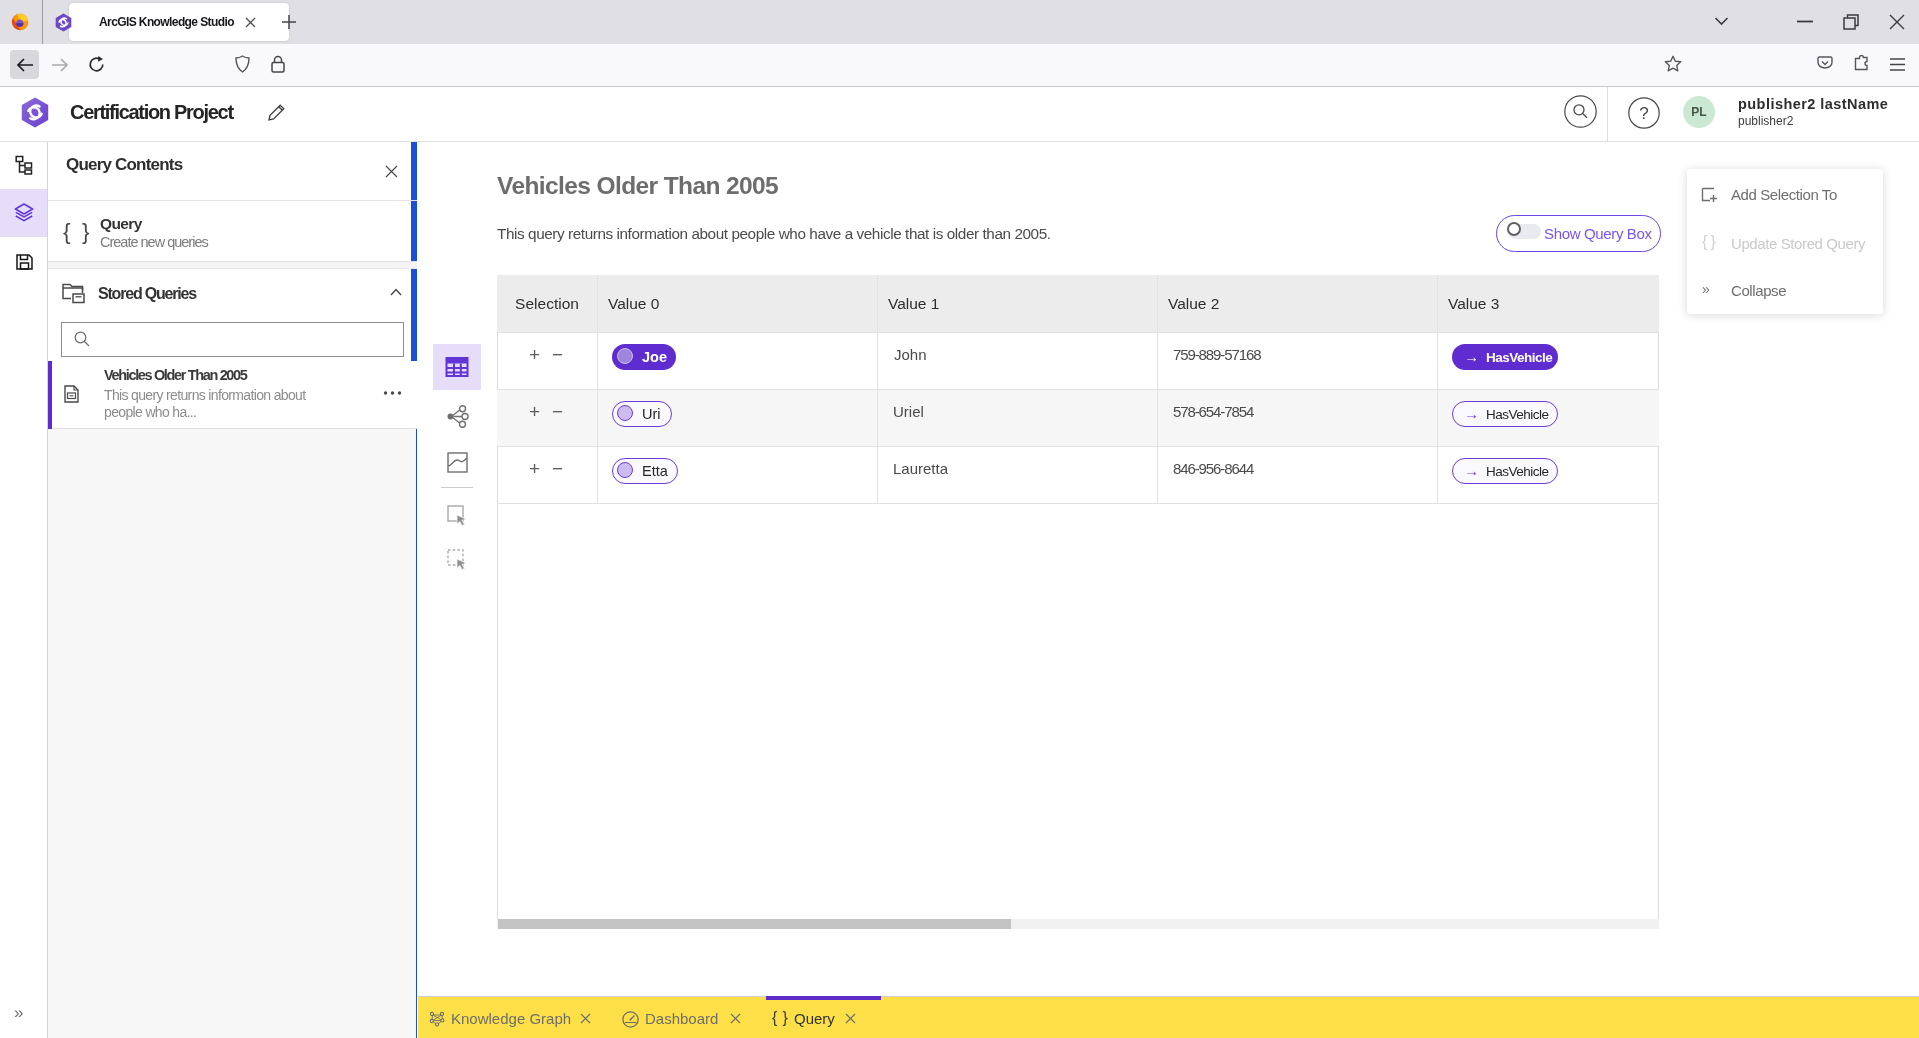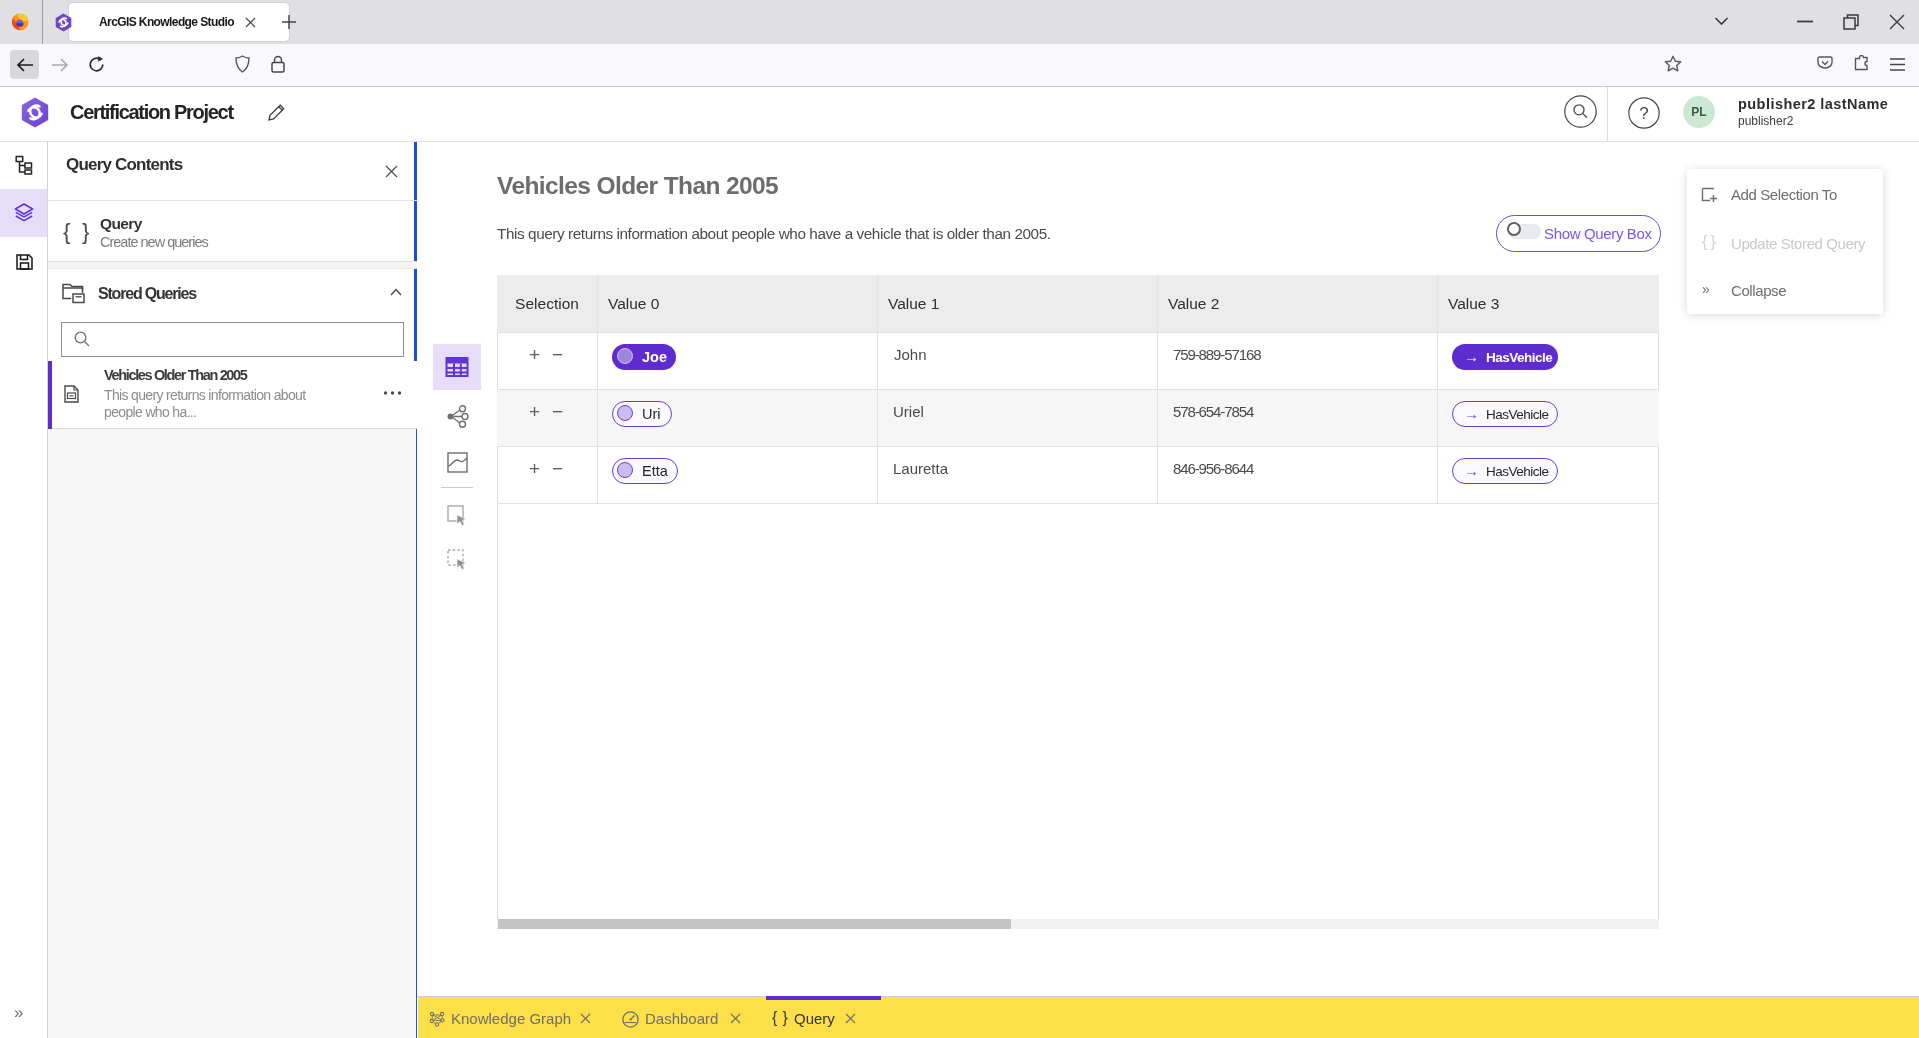--- a/index.html
+++ b/index.html
@@ -25,21 +25,21 @@
   #hdrdivider { position:absolute; left:1607px; top:0px; width:1px; height:54px; background:#dedede; }
   .username1 { position:absolute; left:1738px; top:9px; font-size:14.5px; font-weight:700; color:#2e2e2e; letter-spacing:0.45px; }
   .username2 { position:absolute; left:1738px; top:27px; font-size:12px; color:#3c3c3c; }
   #avatar { position:absolute; left:1683px; top:96px; width:32px; height:32px; border-radius:50%; background:#cbe9d2; text-align:center; line-height:32px; font-size:12px; font-weight:700; color:#44544a; }
 
   
   #rail { position:absolute; left:0; top:142px; width:48px; height:896px; background:#fff; border-right:1px solid #d4d4d4; }
   #rail .active { position:absolute; left:0; top:47px; width:47px; height:48px; background:#e6ddf8; }
 
   
-  #panel { position:absolute; left:48px; top:142px; width:369px; height:896px; background:#fff; border-right:3px solid #1d4ed8; }
+  #panel { position:absolute; left:48px; top:142px; width:369px; height:896px; background:#fff; border-right:6px solid #1d4ed8; }
   #panel .hdr { position:absolute; left:18px; top:13px; font-size:17px; font-weight:700; color:#2e2e2e; letter-spacing:-0.8px; }
   #panel .hdrline { position:absolute; left:0; top:58px; width:369px; height:1px; background:#e4e4e4; }
   .qtitle { position:absolute; left:52px; top:73px; font-size:15.5px; font-weight:700; color:#333; letter-spacing:-0.6px; }
   .qsub { position:absolute; left:52px; top:92px; font-size:14.5px; color:#7c7c7c; letter-spacing:-1px; }
   #sepband { position:absolute; left:0; top:119px; width:369px; height:8px; background:#f4f4f4; border-top:1px solid #e2e2e2; border-bottom:1px solid #e9e9e9; }
   .sqtitle { position:absolute; left:50px; top:143px; font-size:16px; font-weight:700; color:#333; letter-spacing:-1.2px; }
   #searchbox { position:absolute; left:13px; top:180px; width:343px; height:35px; border:1px solid #8d8d8d; background:#fff; }
   #item { position:absolute; left:0px; top:219px; width:369px; height:68px; background:#fff; border-bottom:1px solid #dcdcdc; }
   #item .bar { position:absolute; left:0; top:0; width:4px; height:68px; background:#5e2ccf; }
   #item .t { position:absolute; left:56px; top:6px; font-size:14.5px; font-weight:600; color:#3a3a3a; letter-spacing:-1.35px; }

